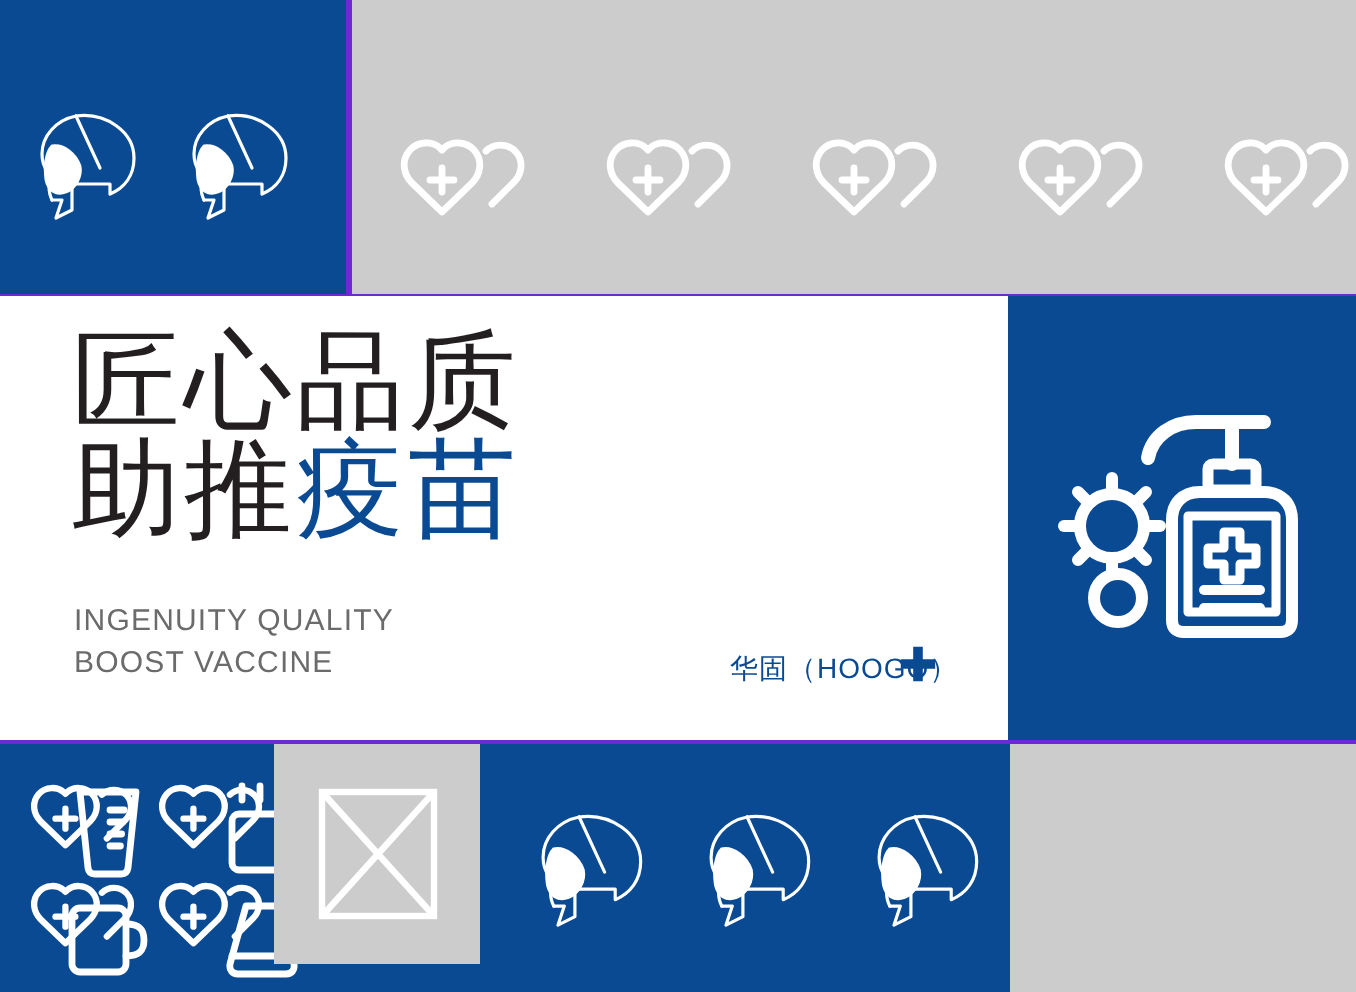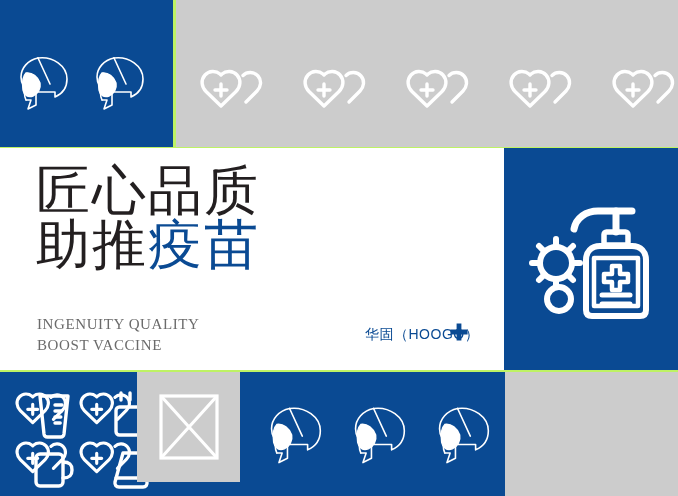--- a/index.html
+++ b/index.html
@@ -10,21 +10,21 @@
     height: 496px;
     background: #ffffff;
     font-family: "Liberation Sans", "DejaVu Sans", sans-serif;
     overflow: hidden;
   }
 
   #poster {
     position: relative;
     width: 678px;
     height: 496px;
-    background: #bef264;
+    background: #6d28d9;
   }
 
   
   .top-band {
     position: absolute;
     left: 0; top: 0;
     width: 678px; height: 147px;
   }
   .top-blue {
     position: absolute;
@@ -81,28 +81,27 @@
     letter-spacing: 2px;
     white-space: nowrap;
     font-family: "DejaVu Sans", "Liberation Sans", sans-serif;
   }
   .headline .l1 { color: var(--ink); }
   .headline .l2 { color: var(--ink); font-family: Liberation Serif, serif; }
   .headline .l2 .hl { color: var(--brand); }
 
   .subtitle {
     position: absolute;
-    left: 37px; top: 166px;
+    left: 37px; top: 152px;
     font-size: 15px;
     line-height: 1.42;
     letter-spacing: 0.6px;
     color: var(--sub);
     font-weight: 400;
     white-space: pre-line;
-    font-family: Liberation Serif, serif;
   }
 
   .brandline {
     position: absolute;
     left: 365px; top: 178px;
     font-size: 14px;
     color: var(--brand);
     letter-spacing: 0.5px;
     white-space: nowrap;
   }

